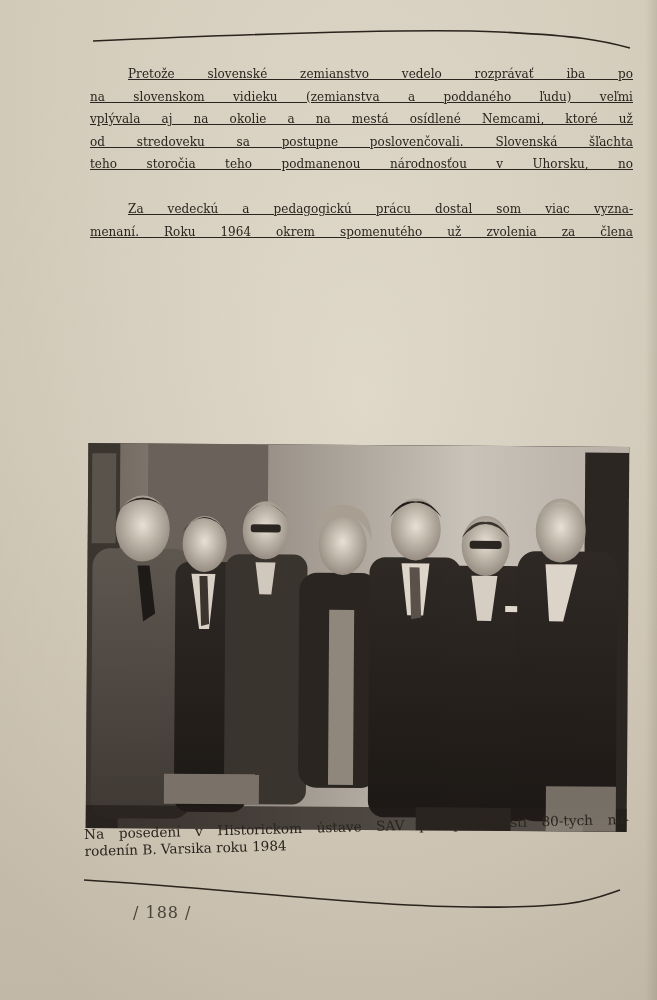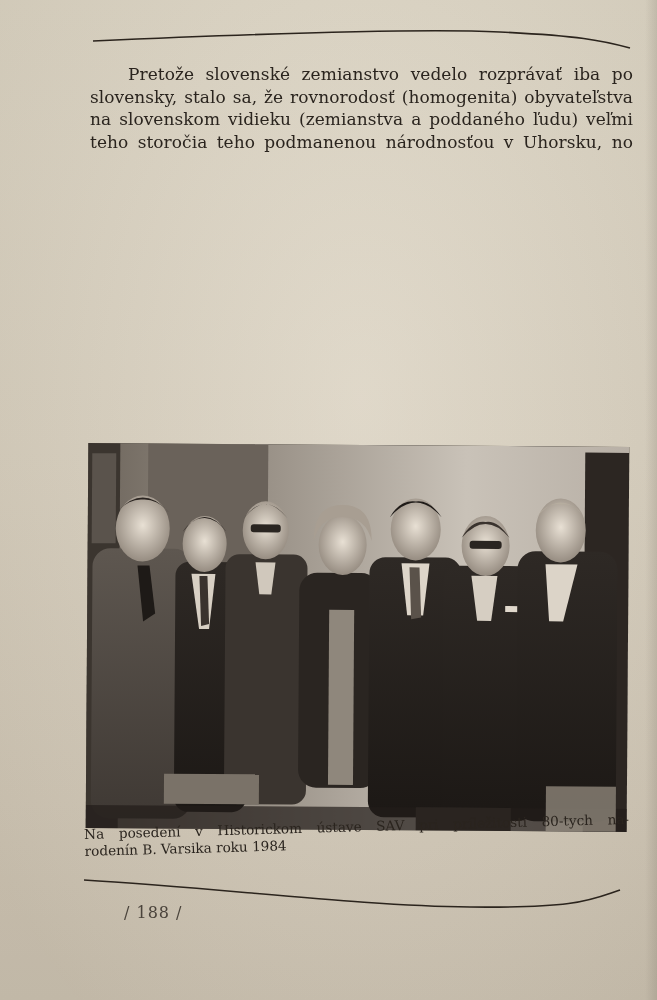--- a/index.html
+++ b/index.html
@@ -19,24 +19,25 @@
       position: absolute; top: 0; right: 0; width: 12px; height: 1000px;
       background: linear-gradient(90deg, rgba(0,0,0,0) 0%, rgba(60,50,40,0.12) 100%);
     }
     .rule {
       position: absolute; left: 0; top: 0; width: 657px; height: 1000px;
       pointer-events: none;
     }
     .body-text {
       position: absolute;
       left: 90px; top: 63px; width: 543px;
-      font-size: 17px;
+      font-size: 12px;
       line-height: 22.6px;
       text-align: justify;
       letter-spacing: 0.05px;
+      text-decoration: underline;
     }
     .body-text p { text-indent: 38px; }
     .body-text p.second { margin-top: 22px; }
     .line { display: block; text-align: justify; text-align-last: justify; white-space: nowrap; }
     .line.last { text-align-last: left; }
     .line.indent { padding-left: 38px; }
     .photo {
       position: absolute;
       left: 87px; top: 445px; width: 541px; height: 385px;
       background: #3a342e;
@@ -49,43 +50,48 @@
       left: 84px; top: 826px; width: 545px;
       font-size: 13.6px;
       line-height: 17px;
       transform: rotate(-1.6deg);
       transform-origin: left top;
     }
     .caption .line { text-align-last: justify; }
     .caption .line.last { text-align-last: left; }
     .page-number {
       position: absolute;
-      left: 124px; top: 903px;
+      left: 133px; top: 903px;
       font-size: 16px;
       color: #4a433b;
       letter-spacing: 1px;
     }
   </style>
 </head>
 <body>
 
 <div class="page-shade"></div>
 <div class="right-edge"></div>
 
 <svg class="rule" viewBox="0 0 657 1000" width="657" height="1000">
   <path d="M93 41 C 250 34, 420 28, 500 32 S 600 40, 630 48" stroke="#2b241d" stroke-width="1.6" fill="none"></path>
   <path d="M84 880 C 220 888, 360 906, 470 907 S 590 900, 620 890" stroke="#2b241d" stroke-width="1.6" fill="none"></path>
 </svg>
 
 <div class="body-text">
   <p style="text-indent:0">
     <span class="line indent">Pretože slovenské zemianstvo vedelo rozprávať iba po</span>
-    <span class="line">slovensky, stalo sa, že rovnorodosť (homogenita) obyvateľstva</span>
     <span class="line">na slovenskom vidieku (zemianstva a poddaného ľudu) veľmi</span>
+    <span class="line">vplývala aj na okolie a na mestá osídlené Nemcami, ktoré už</span>
+    <span class="line">od stredoveku sa postupne poslovenčovali. Slovenská šľachta</span>
     <span class="line">teho storočia teho podmanenou národnosťou v Uhorsku, no</span>
+  </p>
+  <p class="second" style="text-indent:0">
+    <span class="line indent">Za vedeckú a pedagogickú prácu dostal som viac vyzna-</span>
+    <span class="line">menaní. Roku 1964 okrem spomenutého už zvolenia za člena</span>
   </p>
 </div>
 
 <div class="photo">
   <svg width="541" height="385" viewBox="0 0 541 385">
     <defs>
       <linearGradient id="wall" x1="0" y1="0" x2="1" y2="0">
         <stop offset="0" stop-color="#6d655c"></stop>
         <stop offset="0.35" stop-color="#9c948a"></stop>
         <stop offset="0.7" stop-color="#c9c2b8"></stop>

